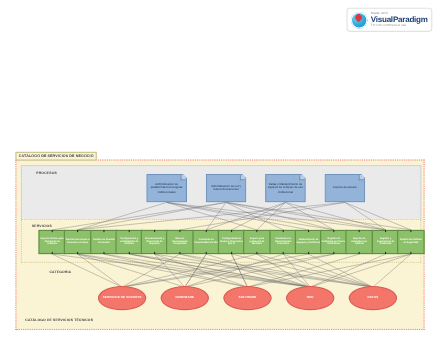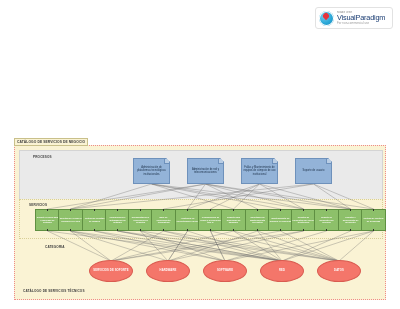--- a/index.html
+++ b/index.html
@@ -16,21 +16,21 @@
   }
   #wm-globe{width:15px;height:15px;border-radius:50%;
     background:radial-gradient(circle at 35% 32%,#7ad0ef 0%,#2aa8d8 52%,#1a86b8 100%);
     position:relative;flex:0 0 auto;box-shadow:0 0 0 1px #ffffff inset;}
   #wm-globe:after{
     content:"";position:absolute;left:4.3px;top:2.6px;width:6px;height:6px;
     border-radius:50% 50% 50% 0;background:#e8333c;transform:rotate(-45deg);
   }
   #wm-text{line-height:1;flex:1 1 auto;overflow:hidden;}
   #wm-made{font-size:3.1px;color:#8d8d8d;letter-spacing:.15px;display:block;}
-  #wm-name{font-size:7.3px;color:#1b3d73;font-weight:normal;letter-spacing:-.2px;display:block;margin:.5px 0;}
+  #wm-name{font-size:7.3px;color:#1b3d73;font-weight:bold;letter-spacing:-.2px;display:block;margin:.5px 0;}
   #wm-sub{font-size:2.9px;color:#9a9a9a;letter-spacing:.05px;display:block;}
 
   
   #diagram{
     position:absolute;left:14px;top:145px;width:372px;height:155px;
     border:1px dotted #f08a8a;box-sizing:border-box;background:#faf3d4;
   }
   #title-tab{
     position:absolute;left:-1px;top:-8px;height:8px;padding:0 2px;
     background:#faf3d4;border:1px solid #c9c08a;box-sizing:border-box;

